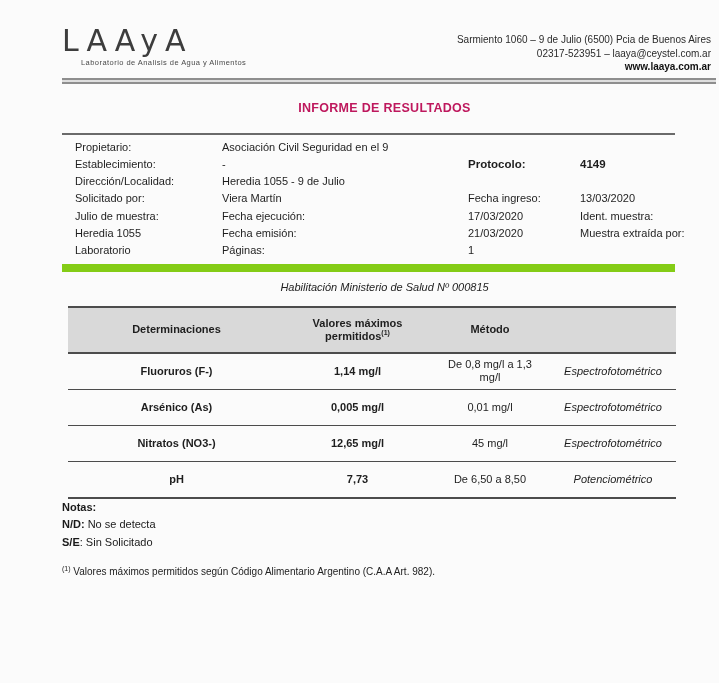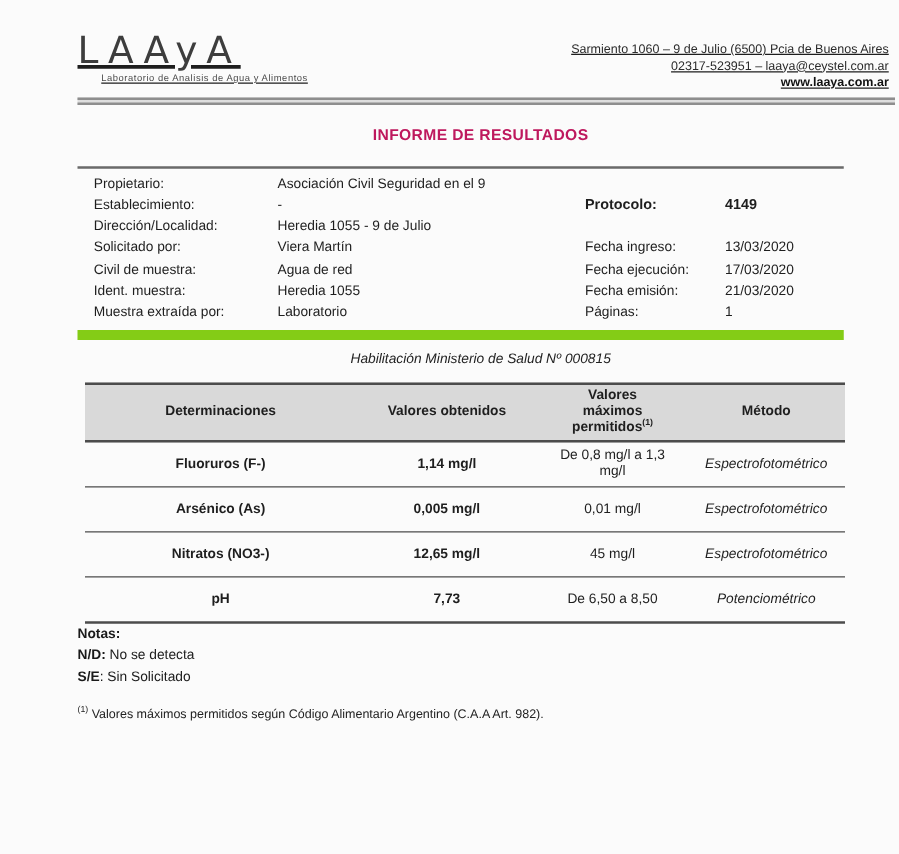--- a/index.html
+++ b/index.html
@@ -6,21 +6,21 @@
   body {
     width:719px; height:683px;
     background:#fbfbfb;
     color:#1e1e1e;
     font-family:"Liberation Sans", sans-serif;
     overflow:hidden;
   }
   .page { box-sizing:border-box; width:719px; height:683px; padding:26px 3px 0 62px; }
 
   
-  .header { display:flex; justify-content:space-between; align-items:flex-start; padding-right:5px;text-decoration:underline; }
+  .header { display:flex; justify-content:space-between; align-items:flex-start; padding-right:5px; }
   .logo-name {
     font-family:"DejaVu Sans", sans-serif;
     font-size:30px; letter-spacing:7px; line-height:30px;
     color:#3d3d3d; font-weight:400;
   }
   .logo-tagline { font-size:7.5px; letter-spacing:0.45px; color:#4a4a4a; margin-top:2px;padding-left:19px; }
   .contact { text-align:right; font-size:10px; line-height:13.5px; color:#2b2b2b; padding-top:7px; }
   .contact .website { font-weight:bold; color:#111; }
   .double-rule {
     margin-top:4px; height:2px; background:#dedede;
@@ -108,43 +108,41 @@
       <div>Dirección/Localidad:</div>
       <div>Heredia 1055 - 9 de Julio</div>
       <div></div>
       <div></div>
 
       <div>Solicitado por:</div>
       <div>Viera Martín</div>
       <div>Fecha ingreso:</div>
       <div>13/03/2020</div>
 
-      <div>Civil de muestra:</div>
-      <div>Agua de red</div>
+      <div>Julio de muestra:</div>
       <div>Fecha ejecución:</div>
       <div>17/03/2020</div>
 
       <div>Ident. muestra:</div>
       <div>Heredia 1055</div>
       <div>Fecha emisión:</div>
       <div>21/03/2020</div>
 
       <div>Muestra extraída por:</div>
       <div>Laboratorio</div>
       <div>Páginas:</div>
       <div>1</div>
     </div>
   </div>
 
   <div class="section-subtitle">Habilitación Ministerio de Salud Nº 000815</div>
 
   <div class="results-table">
     <div class="rt-header">
       <div class="th">Determinaciones</div>
-      <div class="th">Valores obtenidos</div>
       <div class="th max"><span>Valores máximos permitidos</span><sup>(1)</sup></div>
       <div class="th">Método</div>
     </div>
 
     <div class="rt-row">
       <div class="cell-det">Fluoruros (F-)</div>
       <div class="cell-obt">1,14 mg/l</div>
       <div class="max">De 0,8 mg/l a 1,3 mg/l</div>
       <div class="cell-met">Espectrofotométrico</div>
     </div>

